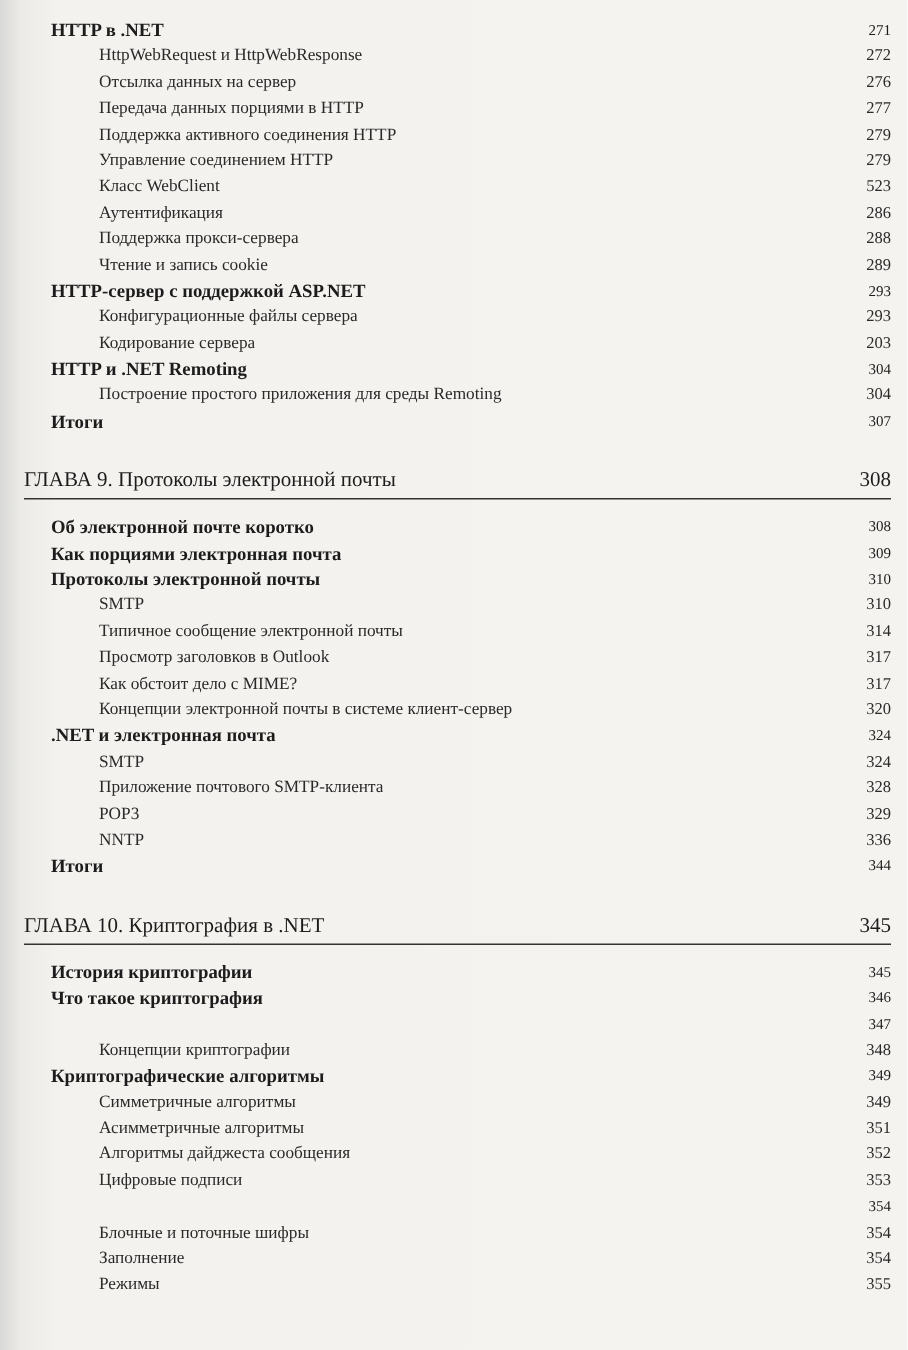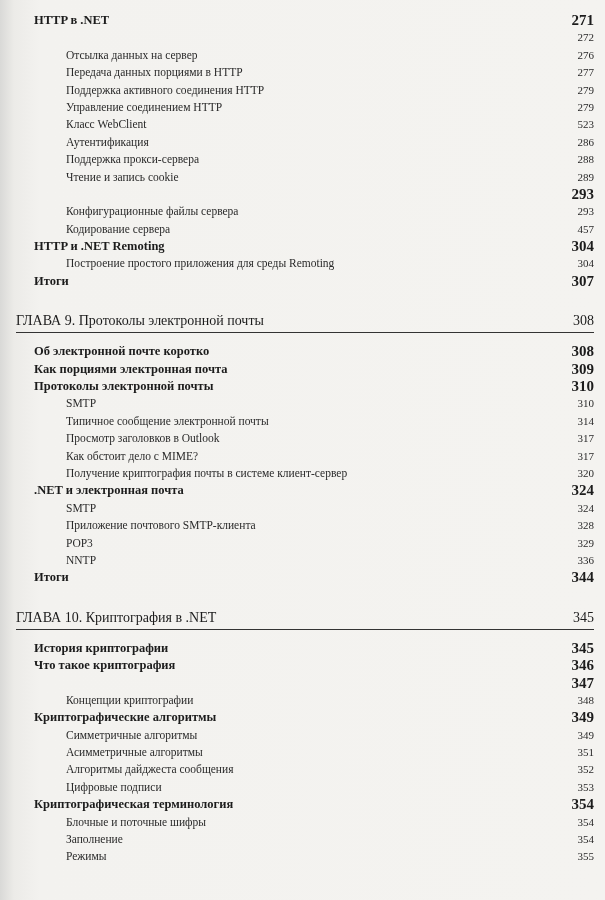--- a/index.html
+++ b/index.html
@@ -12,21 +12,21 @@
     }
     .page { position: absolute; left: 0; top: 0; width: 507px; height: 900px; margin-left: 12px; }
     .toc { position: absolute; left: 0; top: 12px; width: 605px; }
     .row {
       position: relative; height: 17.4px; line-height: 17.4px;
       white-space: nowrap;
     }
     .row .t { position: absolute; }
     .row .p { position: absolute; right: 23px; text-align: right; }
     .lvl1 .t { left: 22px; font-weight: bold; font-size: 12.5px; }
-    .lvl1 .p { font-weight: bold; font-size: 15px; }
+    .lvl1 .p { font-weight: normal; font-size: 10px; }
     .lvl2 .t { left: 54px; font-size: 11.5px; color: #2a2a2a; }
     .lvl2 .p { font-size: 11px; color: #2a2a2a; }
     .chapter {
       position: relative; height: 22px; line-height: 22px;
       margin: 8px 0 10px 0;
       border-bottom: 1.5px solid #333;
       margin-right: 23px; margin-left: 4px;
     }
     .chapter .t { position: absolute; left: 0; font-size: 14px; }
     .chapter .p { position: absolute; right: 0; font-size: 14px; }
@@ -35,20 +35,21 @@
 <body>
 
 <div class="page">
   <div class="toc" id="toc">
       <div>
         <div class="row lvl1">
           <span class="t">HTTP в .NET</span>
           <span class="p">271</span>
         </div>
         <div class="row lvl2">
+          <span class="t">HttpWebRequest и HttpWebResponse</span>
           <span class="p">272</span>
         </div>
         <div class="row lvl2">
           <span class="t">Отсылка данных на сервер</span>
           <span class="p">276</span>
         </div>
         <div class="row lvl2">
           <span class="t">Передача данных порциями в HTTP</span>
           <span class="p">277</span>
         </div>
@@ -70,29 +71,30 @@
         </div>
         <div class="row lvl2">
           <span class="t">Поддержка прокси-сервера</span>
           <span class="p">288</span>
         </div>
         <div class="row lvl2">
           <span class="t">Чтение и запись cookie</span>
           <span class="p">289</span>
         </div>
         <div class="row lvl1">
+          <span class="t">HTTP-сервер с поддержкой ASP.NET</span>
           <span class="p">293</span>
         </div>
         <div class="row lvl2">
           <span class="t">Конфигурационные файлы сервера</span>
           <span class="p">293</span>
         </div>
         <div class="row lvl2">
           <span class="t">Кодирование сервера</span>
-          <span class="p">457</span>
+          <span class="p">203</span>
         </div>
         <div class="row lvl1">
           <span class="t">HTTP и .NET Remoting</span>
           <span class="p">304</span>
         </div>
         <div class="row lvl2">
           <span class="t">Построение простого приложения для среды Remoting</span>
           <span class="p">304</span>
         </div>
         <div class="row lvl1">
@@ -128,21 +130,21 @@
         </div>
         <div class="row lvl2">
           <span class="t">Просмотр заголовков в Outlook</span>
           <span class="p">317</span>
         </div>
         <div class="row lvl2">
           <span class="t">Как обстоит дело с MIME?</span>
           <span class="p">317</span>
         </div>
         <div class="row lvl2">
-          <span class="t">Получение криптография почты в системе клиент-сервер</span>
+          <span class="t">Концепции электронной почты в системе клиент-сервер</span>
           <span class="p">320</span>
         </div>
         <div class="row lvl1">
           <span class="t">.NET и электронная почта</span>
           <span class="p">324</span>
         </div>
         <div class="row lvl2">
           <span class="t">SMTP</span>
           <span class="p">324</span>
         </div>
@@ -198,21 +200,20 @@
         </div>
         <div class="row lvl2">
           <span class="t">Алгоритмы дайджеста сообщения</span>
           <span class="p">352</span>
         </div>
         <div class="row lvl2">
           <span class="t">Цифровые подписи</span>
           <span class="p">353</span>
         </div>
         <div class="row lvl1">
-          <span class="t">Криптографическая терминология</span>
           <span class="p">354</span>
         </div>
         <div class="row lvl2">
           <span class="t">Блочные и поточные шифры</span>
           <span class="p">354</span>
         </div>
         <div class="row lvl2">
           <span class="t">Заполнение</span>
           <span class="p">354</span>
         </div>

